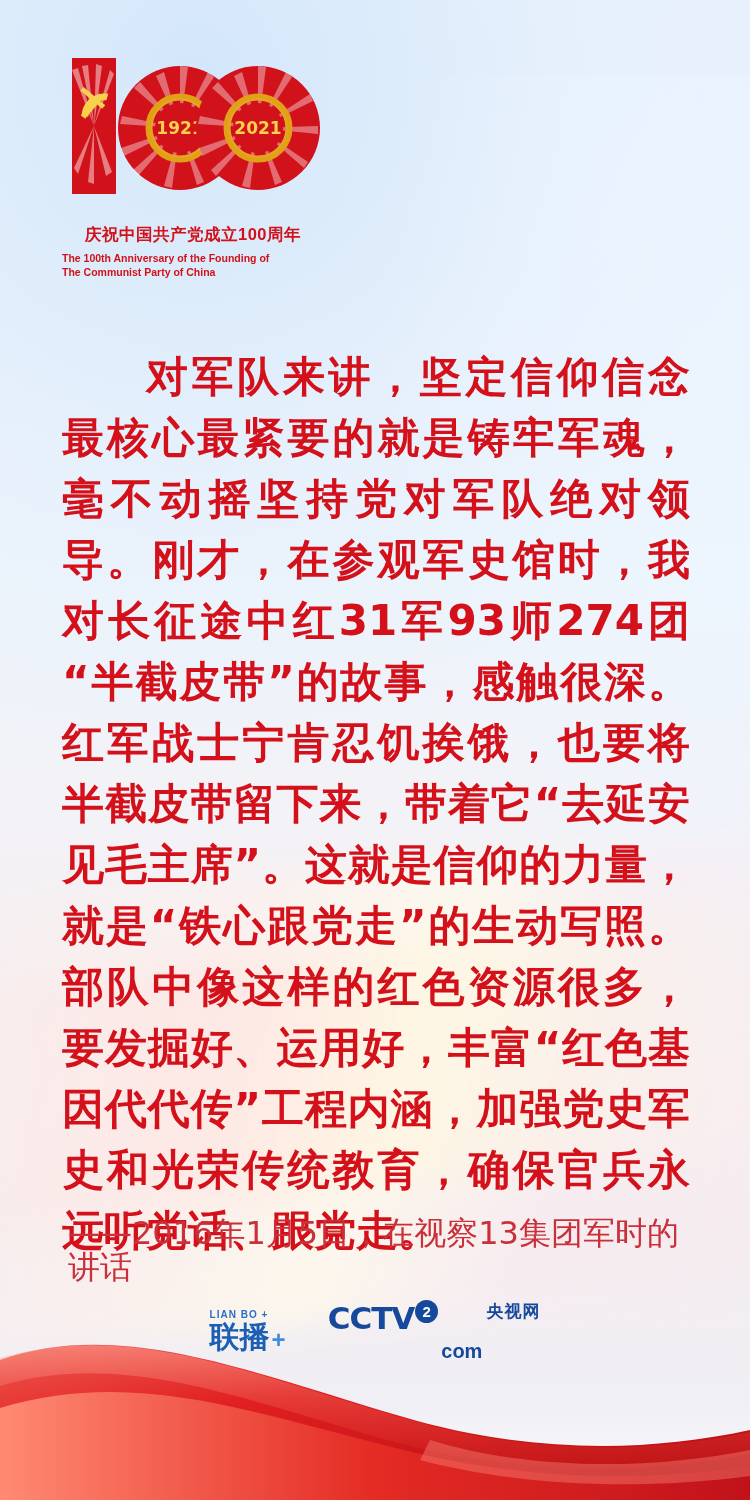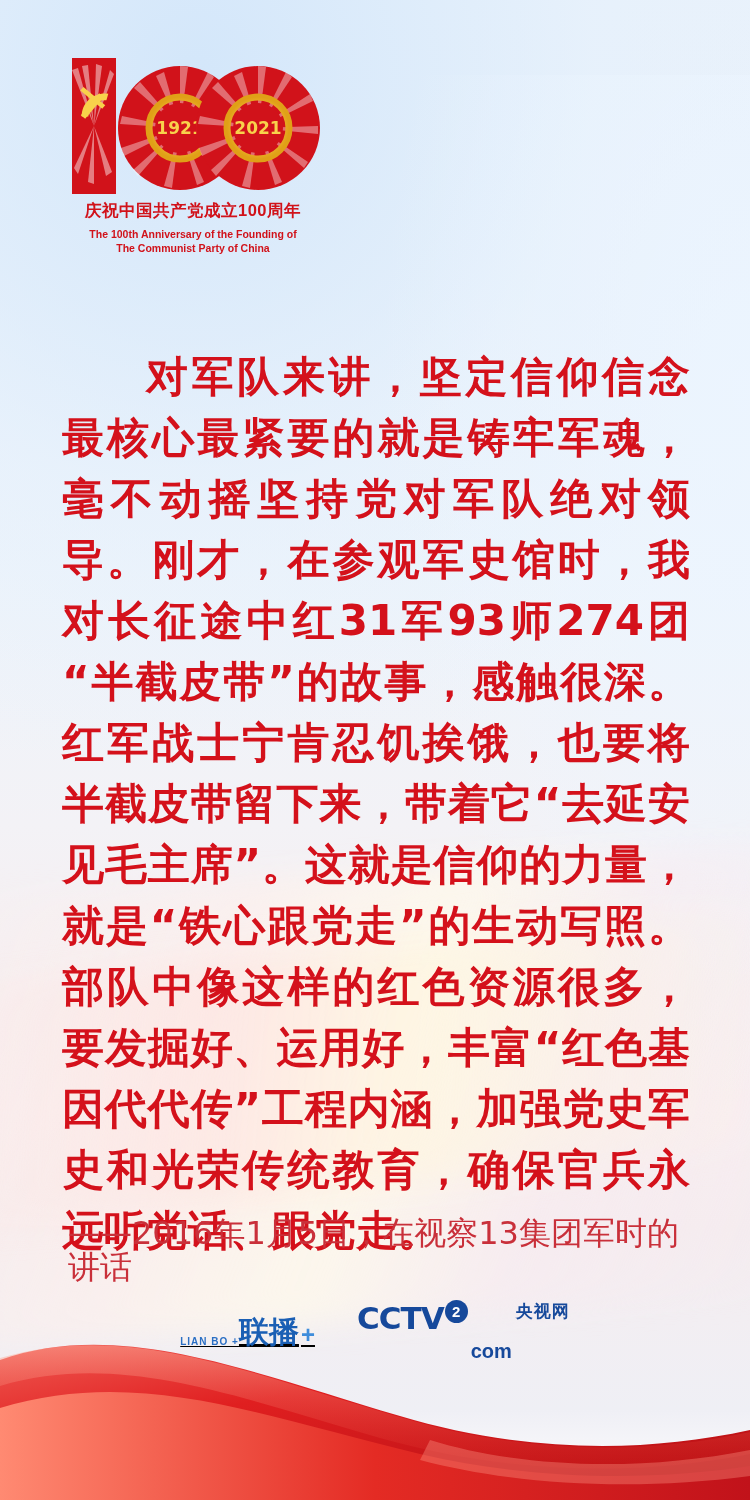--- a/index.html
+++ b/index.html
@@ -86,35 +86,34 @@
     top: 48px;
     width: 270px;
   }
   .emblem-mark {
     position: relative;
     width: 262px;
     height: 152px;
   }
   .emblem-mark svg { display: block; }
   .emblem-cn {
-    margin-top: 0;
+    margin-top: 24px;
     font-size: 16.5px;
     font-weight: bold;
     color: #d1121a;
     letter-spacing: 0.5px;
     text-align: center;
     width: 262px;
   }
   .emblem-en {
     margin-top: 5px;
     font-size: 10.5px;
     line-height: 14px;
     font-weight: bold;
     color: #d1121a;
-    text-align: center;
     width: 262px;
   }
 
   
   .quote {
     position: absolute;
     left: 62px;
     top: 312px;
     width: 628px;
     color: #d4111b;
@@ -145,24 +144,23 @@
     left: 0;
     top: 1300px;
     width: 750px;
     display: flex;
     align-items: center;
     justify-content: center;
     gap: 42px;
   }
   .logo-lianbo {
     display: flex;
-    flex-direction: row;
-    align-items: flex-end;
+    flex-direction: column;
+    align-items: flex-start;
     line-height: 1;
-    text-decoration: underline;
   }
   .lianbo-top {
     font-size: 10px;
     font-weight: bold;
     color: #2b6fc4;
     letter-spacing: 1px;
   }
   .lianbo-main {
     margin-top: 2px;
     font-size: 30px;

